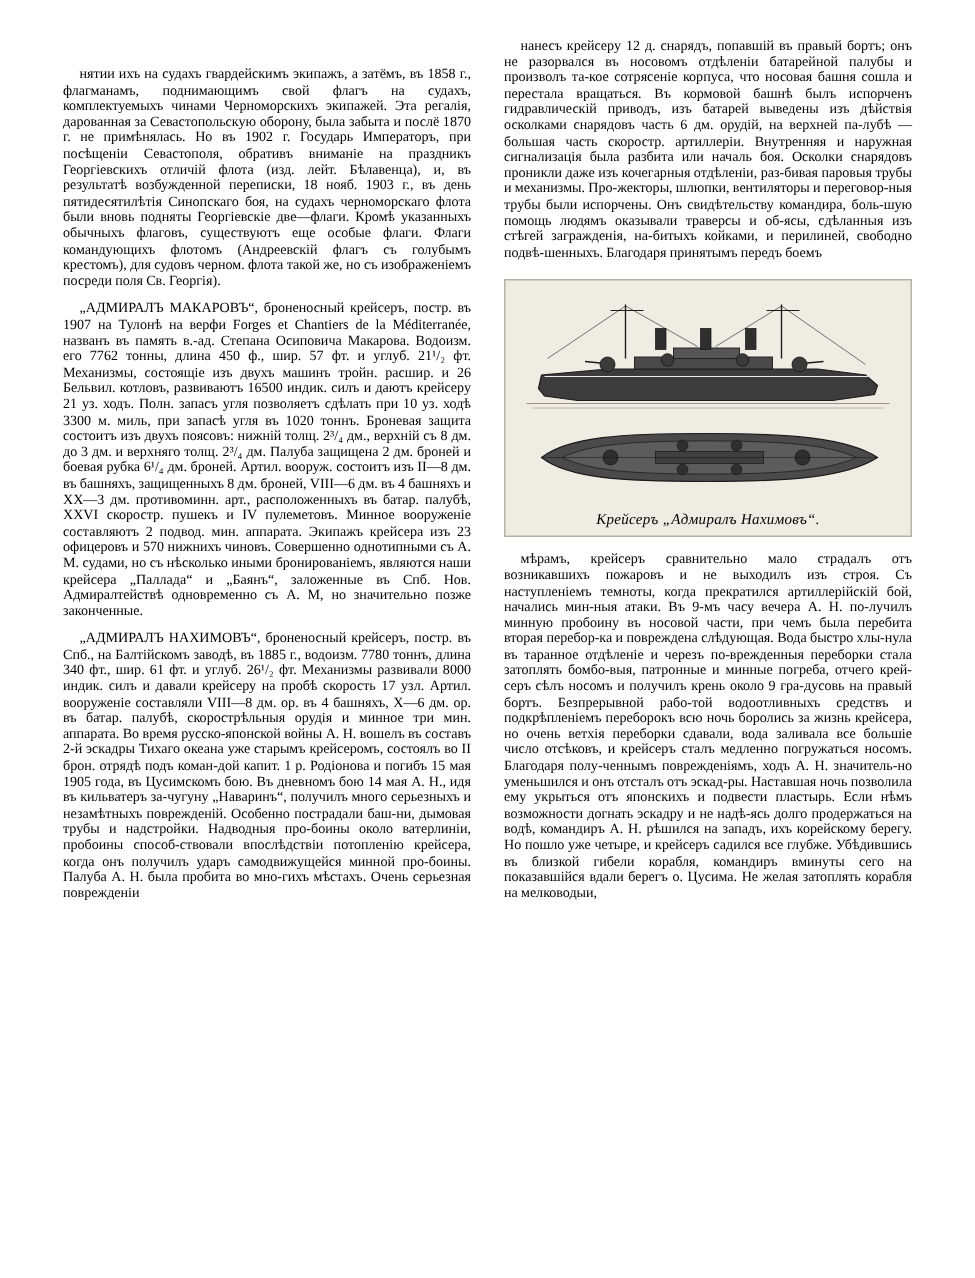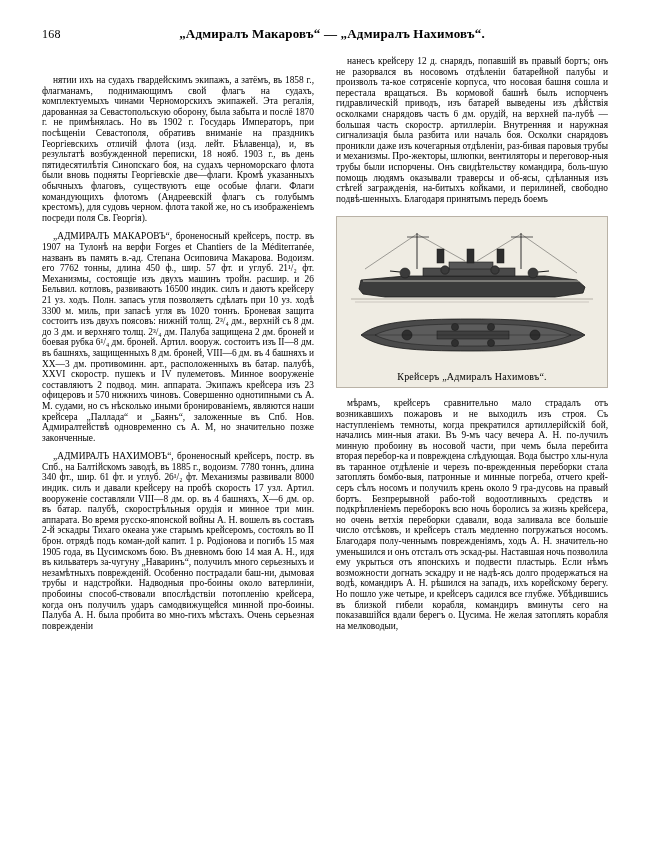--- a/index.html
+++ b/index.html
@@ -76,32 +76,29 @@
     width: 254px;
     height: 142px;
     background: #efece3;
     margin: 0 auto;
   }
   .fig-caption {
     margin-top: 4px;
     text-align: center;
     font-size: 10px;
     letter-spacing: 0.2px;
+    font-style: italic;
   }
   svg { display: block; }
 </style>
 </head>
 <body>
 
 <div class="page">
 
-  <div class="header">
-    <div class="folio">168</div>
-    <div class="running-title">„Адмиралъ Макаровъ“ — „Адмиралъ Нахимовъ“.</div>
-  </div>
 
   <div class="columns">
 
     <div class="col">
       <p class="body">нятии ихъ на судахъ гвардейскимъ экипажъ, а затёмъ, въ 1858 г., флагманамъ, поднимающимъ свой флагъ на судахъ, комплектуемыхъ чинами Черноморскихъ экипажей. Эта регалія, дарованная за Севастопольскую оборону, была забыта и послё 1870 г. не примѣнялась. Но въ 1902 г. Государь Императоръ, при посѣщеніи Севастополя, обративъ вниманіе на праздникъ Георгіевскихъ отличій флота (изд. лейт. Бѣлавенца), и, въ результатѣ возбужденной переписки, 18 нояб. 1903 г., въ день пятидесятилѣтія Синопскаго боя, на судахъ черноморскаго флота были вновь подняты Георгіевскіе две—флаги. Кромѣ указанныхъ обычныхъ флаговъ, существуютъ еще особые флаги. Флаги командующихъ флотомъ (Андреевскій флагъ съ голубымъ крестомъ), для судовъ черном. флота такой же, но съ изображеніемъ посреди поля Св. Георгія).</p>
 
       <p class="body cont" style="margin-top:8px;">
         <span class="entry-head">„АДМИРАЛЪ МАКАРОВЪ“,</span><span> броненосный крейсеръ, постр. въ 1907 на Тулонѣ на верфи Forges et Chantiers de la Méditerranée, названъ въ память в.-ад. Степана Осиповича Макарова. Водоизм. его 7762 тонны, длина 450 ф., шир. 57 фт. и углуб. 21¹/₂ фт. Механизмы, состоящіе изъ двухъ машинъ тройн. расшир. и 26 Бельвил. котловъ, развиваютъ 16500 индик. силъ и даютъ крейсеру 21 уз. ходъ. Полн. запасъ угля позволяетъ сдѣлать при 10 уз. ходѣ 3300 м. миль, при запасѣ угля въ 1020 тоннъ. Броневая защита состоитъ изъ двухъ поясовъ: нижній толщ. 2³/₄ дм., верхній съ 8 дм. до 3 дм. и верхняго толщ. 2³/₄ дм. Палуба защищена 2 дм. броней и боевая рубка 6¹/₄ дм. броней. Артил. вооруж. состоитъ изъ II—8 дм. въ башняхъ, защищенныхъ 8 дм. броней, VIII—6 дм. въ 4 башняхъ и XX—3 дм. противоминн. арт., расположенныхъ въ батар. палубѣ, XXVI скоростр. пушекъ и IV пулеметовъ. Минное вооруженіе составляютъ 2 подвод. мин. аппарата. Экипажъ крейсера изъ 23 офицеровъ и 570 нижнихъ чиновъ. Совершенно однотипными съ А. М. судами, но съ нѣсколько иными бронированіемъ, являются наши крейсера „Паллада“ и „Баянъ“, заложенные въ Спб. Нов. Адмиралтействѣ одновременно съ А. М, но значительно позже законченные.</span>
       </p>
 

